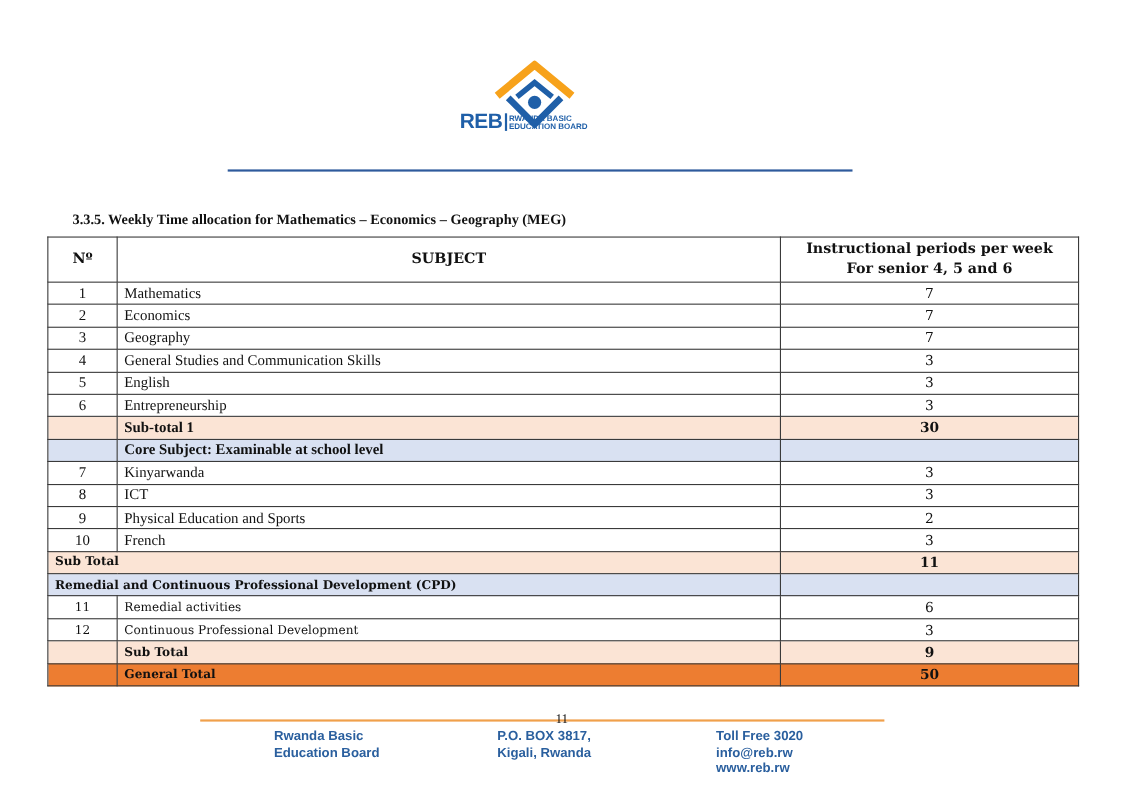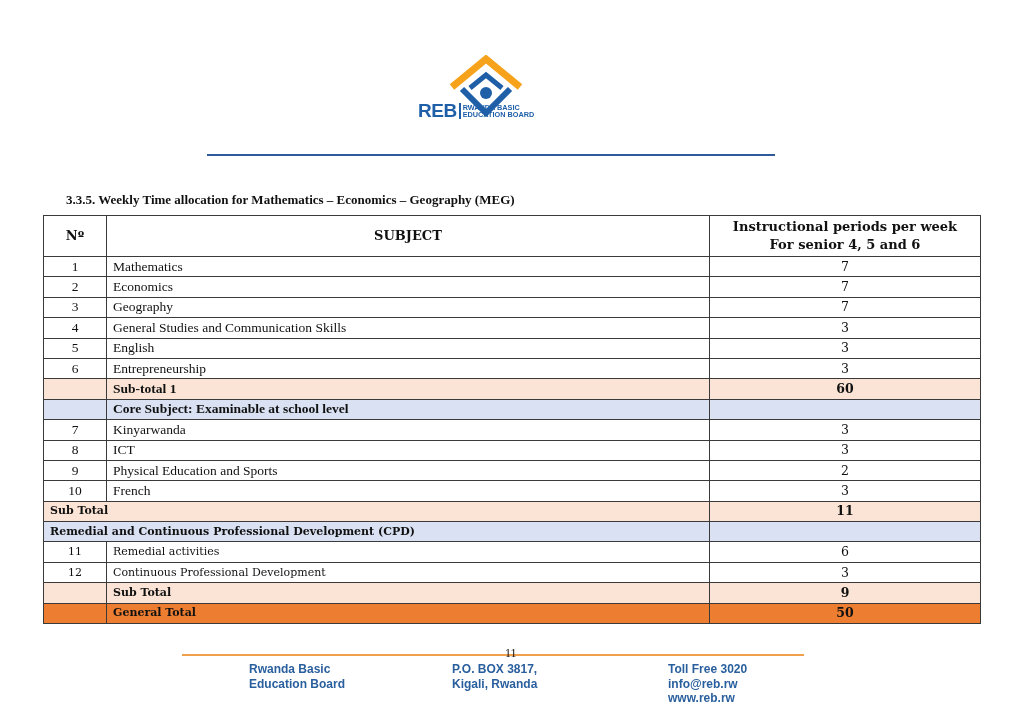--- a/index.html
+++ b/index.html
@@ -29,21 +29,21 @@
     .row-subtotal td { background: #fbe4d5; font-weight: bold; }
     .row-grand td { background: #ed7d31; font-weight: bold; }
     .bold-sans { font-family: "DejaVu Serif", "Liberation Serif", serif; font-size: 11px; }
     .row-subtotal .c-per, .row-grand .c-per { font-weight: bold; }
 
     .footer-rule { position: absolute; left: 182px; top: 654px; width: 622px; height: 2px; background: #f0a04b; }
     .page-num { position: absolute; left: 505px; top: 646px; font-size: 12px; background: transparent; }
     .footer-col { position: absolute; top: 662px; font-family: "Liberation Sans", sans-serif; font-weight: bold; font-size: 12px; line-height: 14.5px; color: #2a5f9e; }
     .fc1 { left: 249px; }
     .fc2 { left: 452px; }
-    .fc3 { left: 668px; }
+    .fc3 { left: 651px; }
   </style>
 </head>
 <body>
 
 <div class="logo">
   <svg width="80" height="64" viewBox="0 0 80 64">
 
     <polyline points="4,32 38,4 72,32" fill="none" stroke="#f7a21b" stroke-width="7" stroke-linejoin="miter"></polyline>
 
     <polyline points="22,33 38,20 54,33" fill="none" stroke="#1f5fa8" stroke-width="5"></polyline>
@@ -105,21 +105,21 @@
       <td class="c-per">3</td>
     </tr>
     <tr>
       <td class="c-no">6</td>
       <td class="c-subj">Entrepreneurship</td>
       <td class="c-per">3</td>
     </tr>
     <tr class="row-subtotal">
       <td class="c-no"></td>
       <td class="c-subj">Sub-total 1</td>
-      <td class="c-per">60</td>
+      <td class="c-per">30</td>
     </tr>
 
     <tr class="row-section">
       <td class="c-no"></td>
       <td class="c-subj">Core Subject: Examinable at school level</td>
       <td class="c-per"></td>
     </tr>
     <tr>
       <td class="c-no">7</td>
       <td class="c-subj">Kinyarwanda</td>

